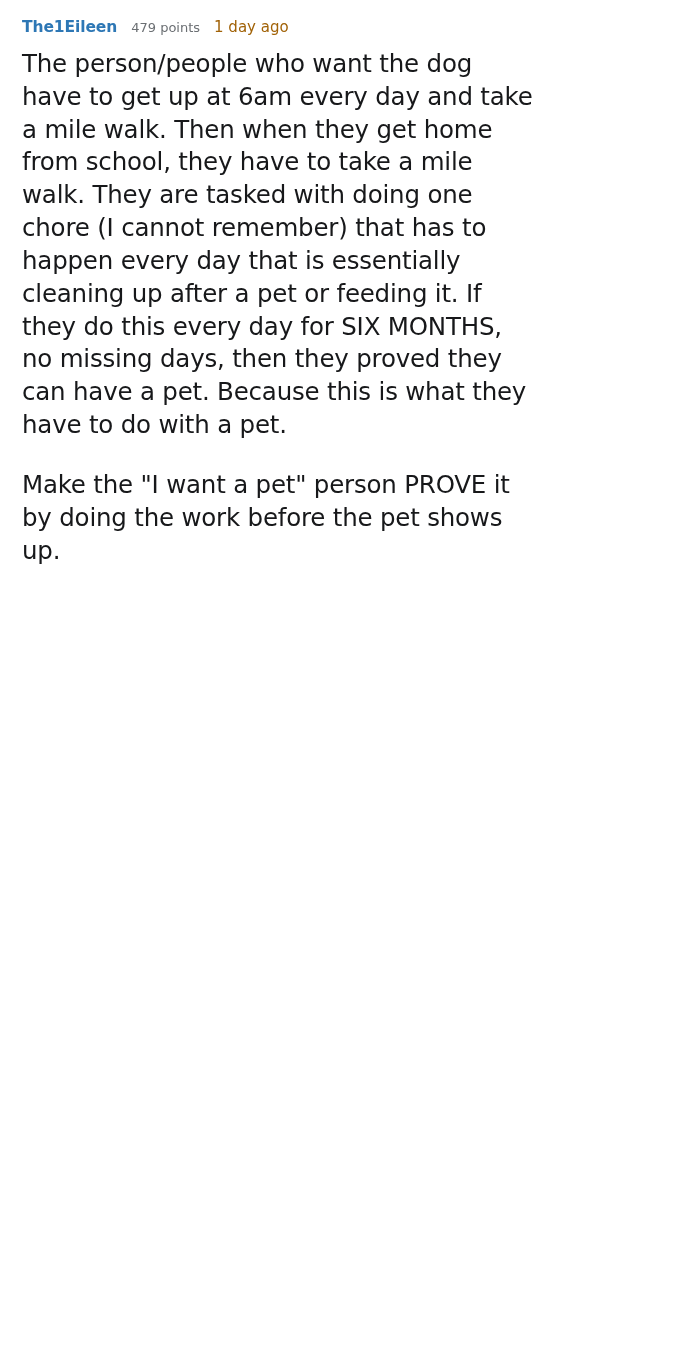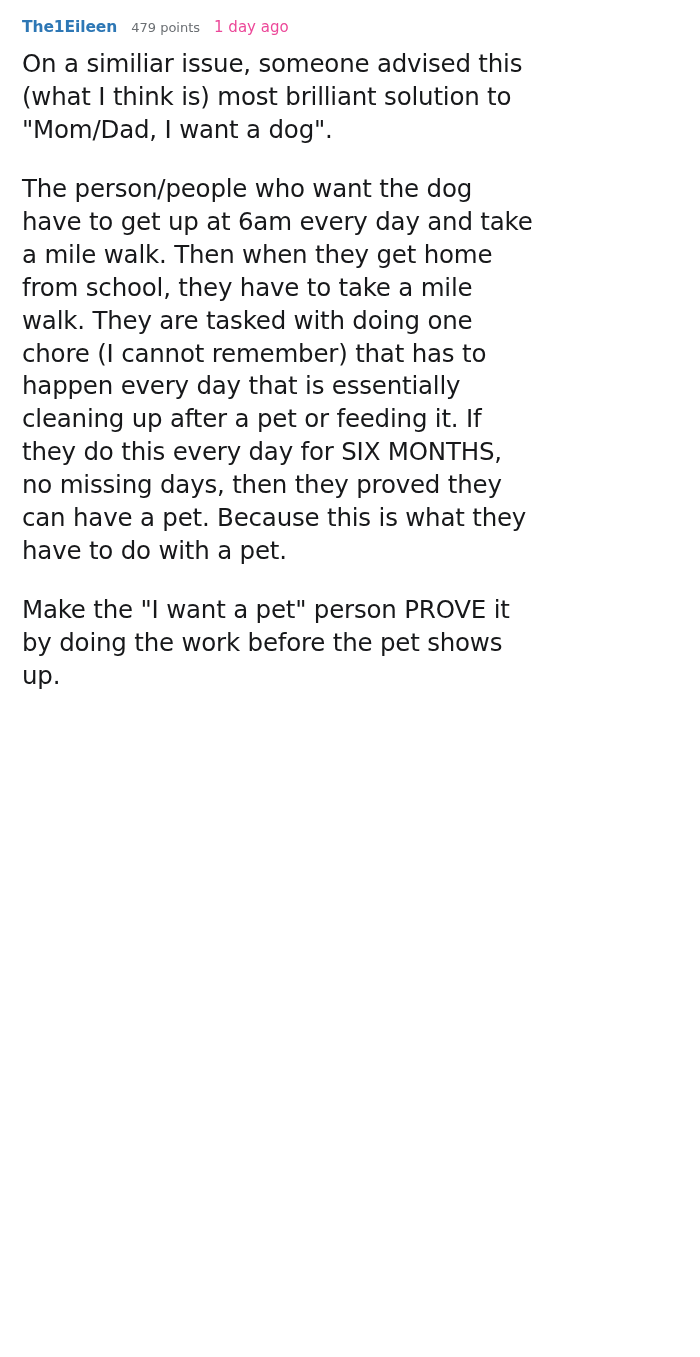--- a/index.html
+++ b/index.html
@@ -30,21 +30,21 @@
     color: #2d77b5;
     font-size: 15.5px;
     font-weight: bold;
     letter-spacing: -0.1px;
   }
   .points {
     color: #6b6f73;
     font-size: 13px;
   }
   .timestamp {
-    color: #ec4899;
+    color: #a16207;
     font-size: 15px;
   }
   .comment-body {
     font-size: 24.5px;
     line-height: 1.34;
     color: #17181a;
     letter-spacing: -0.2px;
   }
   .comment-body p {
     margin: 0 0 27px 0;
@@ -58,18 +58,17 @@
 
 <div class="comment">
 
   <div class="comment-header">
     <span class="author">The1Eileen</span>
     <span class="points">479 points</span>
     <span class="timestamp">1 day ago</span>
   </div>
 
   <div class="comment-body">
-    <p>On a similiar issue, someone advised this (what I think is) most brilliant solution to "Mom/Dad, I want a dog".</p>
     <p>The person/people who want the dog have to get up at 6am every day and take a mile walk. Then when they get home from school, they have to take a mile walk. They are tasked with doing one chore (I cannot remember) that has to happen every day that is essentially cleaning up after a pet or feeding it. If they do this every day for SIX MONTHS, no missing days, then they proved they can have a pet. Because this is what they have to do with a pet.</p>
     <p>Make the "I want a pet" person PROVE it by doing the work before the pet shows up.</p>
   </div>
 
 </div>
 
 </body></html>

